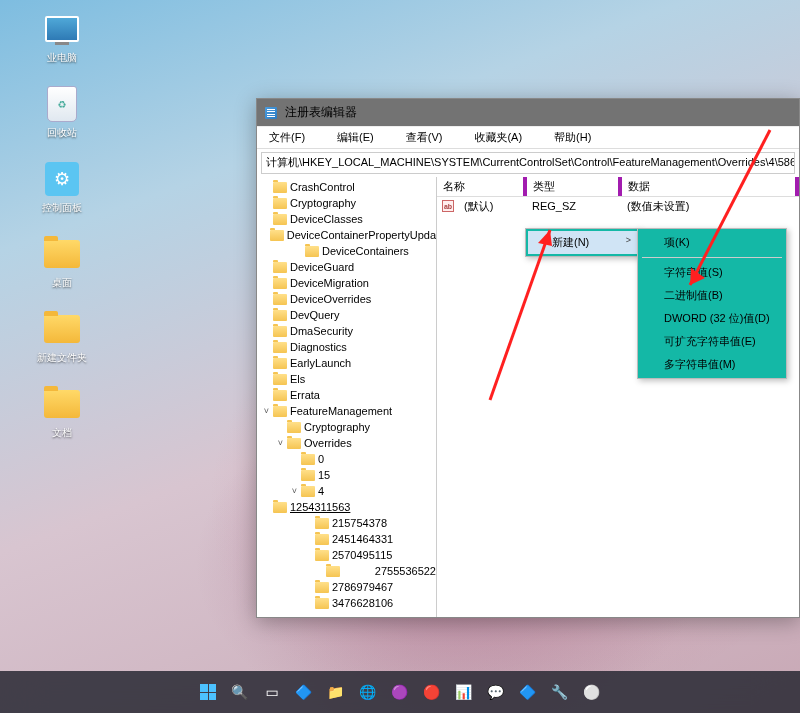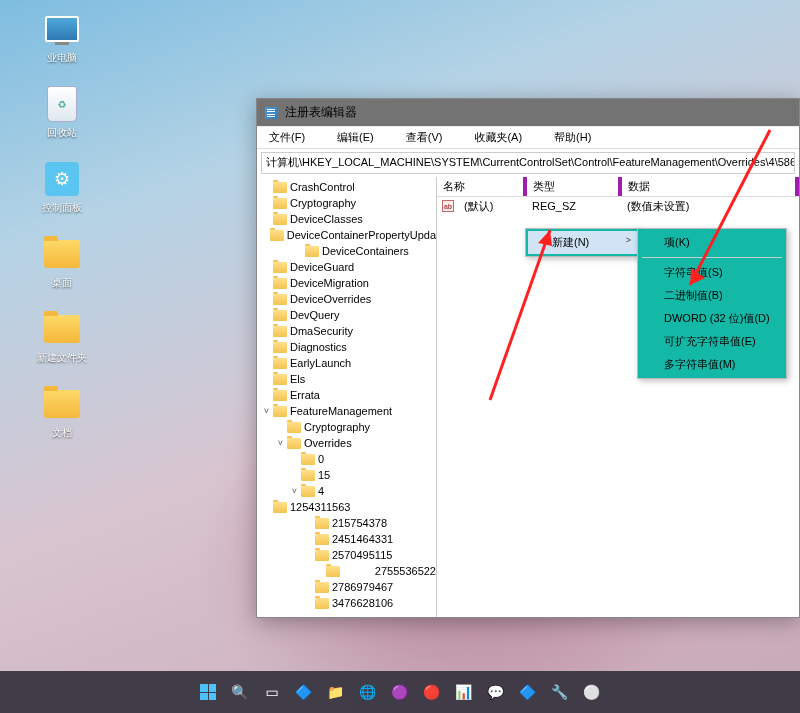--- a/index.html
+++ b/index.html
@@ -229,21 +229,21 @@
         <div class="tree-item" style="padding-left: 32px;">
           <span class="exp"></span>
           <span class="tfolder"></span>
           <span>15</span>
         </div>
         <div class="tree-item" style="padding-left: 32px;">
           <span class="exp">˅</span>
           <span class="tfolder"></span>
           <span>4</span>
         </div>
-        <div class="tree-item" style="">
+        <div class="tree-item" style=" text-decoration: underline;">
           <span class="exp"></span>
           <span class="tfolder"></span>
           <span>1254311563</span>
         </div>
         <div class="tree-item" style="padding-left: 46px;">
           <span class="exp"></span>
           <span class="tfolder"></span>
           <span>215754378</span>
         </div>
         <div class="tree-item" style="padding-left: 46px;">

